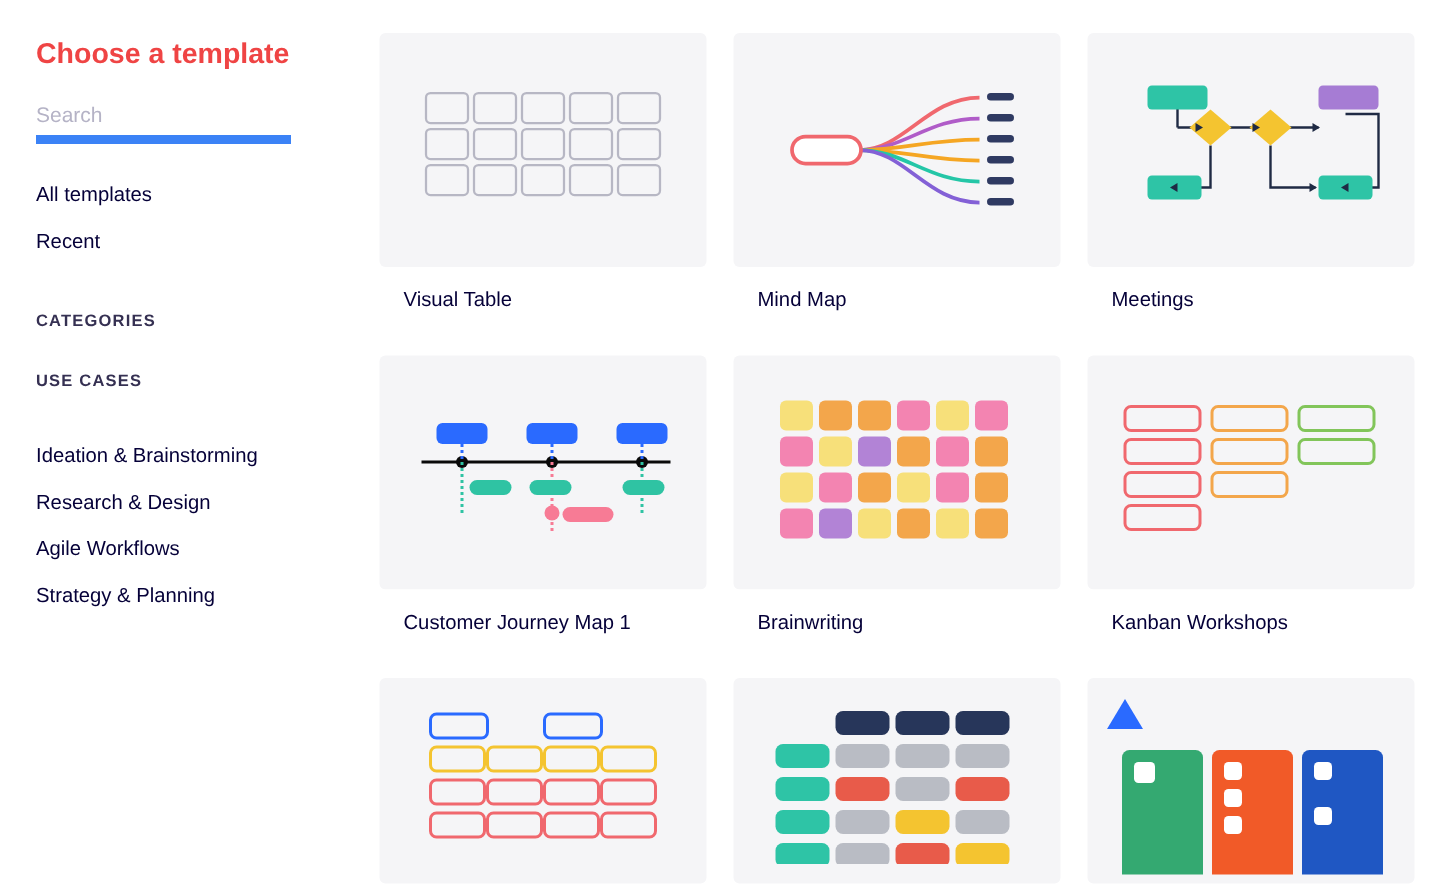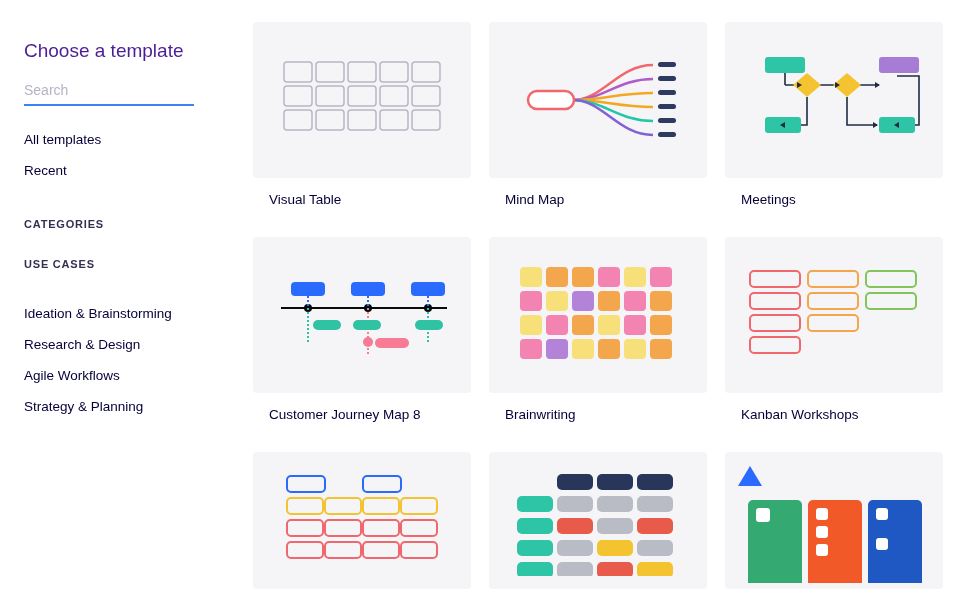--- a/index.html
+++ b/index.html
@@ -12,29 +12,28 @@
     overflow: hidden;
     display: flex;
   }
   .sidebar {
     width: 235px;
     padding: 26px 0 0 24px;
     flex-shrink: 0;
   }
   .title {
     font-size: 19px;
-    font-weight: 400;
-    color: #4c1d95;
+    font-weight: 700;
+    color: #ef4444;
     margin-bottom: 14px;
-    margin-top: 14px;
   }
   .search {
     width: 170px;
     border: none;
-    border-bottom: 2px solid #3b82f6;
+    border-bottom: 6px solid #3b82f6;
     padding: 6px 0;
     font-size: 14px;
     color: #0f172a;
     outline: none;
     margin-bottom: 22px;
     background: transparent;
   }
   .search::placeholder { color: #b5b3c6; }
   .nav-item {
     display: inline-block;
@@ -223,21 +222,21 @@
           <line x1="41" y1="48" x2="41" y2="82" stroke="#2fc3a3" stroke-width="2" stroke-dasharray="2 2"></line>
           <line x1="101" y1="48" x2="101" y2="94" stroke="#f77b95" stroke-width="2" stroke-dasharray="2 2"></line>
           <line x1="161" y1="48" x2="161" y2="82" stroke="#2fc3a3" stroke-width="2" stroke-dasharray="2 2"></line>
           <rect x="46" y="60" width="28" height="10" rx="5" fill="#2fc3a3"></rect>
           <rect x="148" y="60" width="28" height="10" rx="5" fill="#2fc3a3"></rect>
           <rect x="86" y="60" width="28" height="10" rx="5" fill="#2fc3a3"></rect>
           <circle cx="101" cy="82" r="5" fill="#f77b95"></circle>
           <rect x="108" y="78" width="34" height="10" rx="5" fill="#f77b95"></rect>
         </svg>
       </div>
-      <div class="card-title">Customer Journey Map 8</div>
+      <div class="card-title">Customer Journey Map 1</div>
     </div>
 
     <div class="card">
       <div class="thumb">
         <svg width="160" height="100" viewBox="0 0 160 100">
           <g>
 
             <rect x="2" y="2" width="22" height="20" rx="4" fill="#f7e07a"></rect>
               <rect x="28" y="2" width="22" height="20" rx="4" fill="#f3a64b"></rect>
               <rect x="54" y="2" width="22" height="20" rx="4" fill="#f3a64b"></rect>

